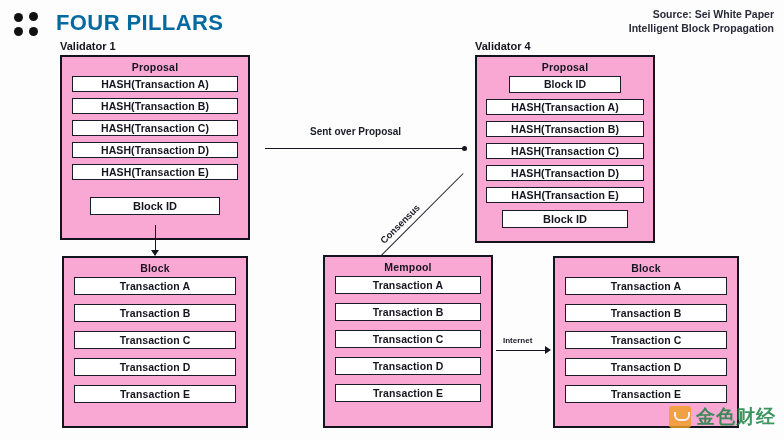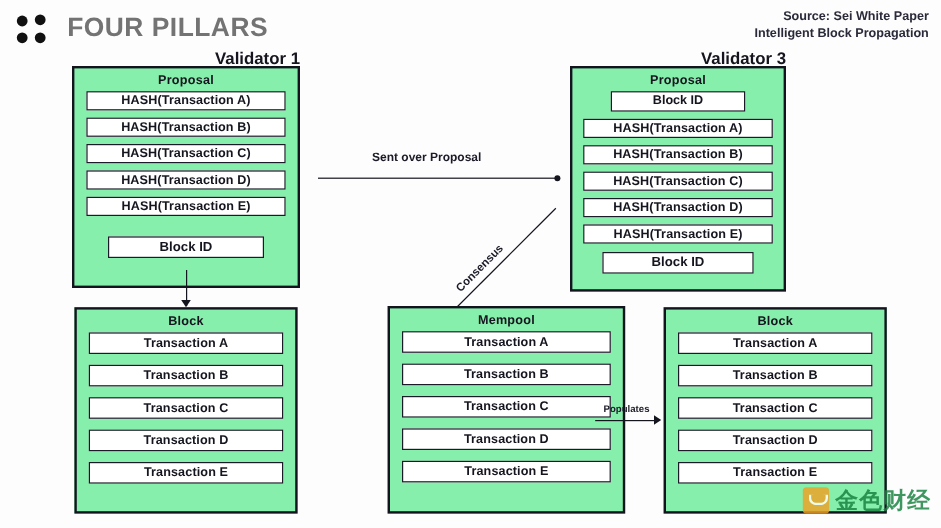--- a/index.html
+++ b/index.html
@@ -29,53 +29,53 @@
   }
   .hdr-logo .d1 { left: 0px;  top: 1px; }
   .hdr-logo .d2 { left: 15px; top: 0px; }
   .hdr-logo .d3 { left: 0px;  top: 15px; }
   .hdr-logo .d4 { left: 15px; top: 15px; }
 
   .hdr-title {
     position: absolute; left: 56px; top: 10px;
     font-size: 22px; font-weight: bold;
     letter-spacing: 0.4px;
-    color: #737373;
+    color: #0369a1;
     white-space: nowrap;
   }
 
   .hdr-credit {
     position: absolute; right: 10px; top: 7px;
     text-align: right;
     font-size: 10.5px;
     line-height: 14px;
     color: #2a2a3a;
     font-weight: bold;
     white-space: nowrap;
   }
 
   
   .group {
     position: absolute;
     border: 2.5px solid #14141e;
-    background: #86efac;
+    background: #f9a8d4;
   }
   .group-title {
     text-align: center;
     font-size: 10.5px;
     font-weight: bold;
     color: #15151f;
     margin-top: 4px;
     margin-bottom: 3px;
     letter-spacing: 0.2px;
   }
   .group-label-outside {
     position: absolute;
-    text-align: right;
-    font-size: 14px;
+    text-align: left;
+    font-size: 11px;
     font-weight: bold;
     color: #15151f;
     white-space: nowrap;
   }
 
   
   .rows {
     padding: 0 10px;
   }
   .row-box {
@@ -248,21 +248,21 @@
       <div class="row-box" style="height:18px; line-height:16px;">Transaction D</div>
       <div class="row-gap" style="height:9px;"></div>
       <div class="row-box" style="height:18px; line-height:16px;">Transaction E</div>
     </div>
   </div>
 
   <div class="conn-label" style="left:310px; top:126px;">Sent over Proposal</div>
   <div class="line-h" style="left:265px; top:148px; width:200px;"></div>
   <div class="arrow-dot" style="left:462px; top:146px;"></div>
 
-  <div class="group-label-outside" style="left:475px; top:40px; width:180px;">Validator 3</div>
+  <div class="group-label-outside" style="left:475px; top:40px; width:180px;">Validator 4</div>
 
   <div class="group" style="left:475px; top:55px; width:180px; height:188px;">
     <div class="group-title">Proposal</div>
     <div class="rows" style="padding:0 9px;">
       <div class="blockid-box" style="width:112px; height:17px; line-height:15px; font-size:10.5px;">Block ID</div>
       <div class="row-gap" style="height:6px;"></div>
       <div class="row-box">HASH(Transaction A)</div>
       <div class="row-gap"></div>
       <div class="row-box">HASH(Transaction B)</div>
       <div class="row-gap"></div>
@@ -272,36 +272,36 @@
       <div class="row-gap"></div>
       <div class="row-box">HASH(Transaction E)</div>
       <div class="row-gap" style="height:7px;"></div>
       <div class="blockid-box" style="width:126px; height:18px; line-height:16px;">Block ID</div>
     </div>
   </div>
 
   <div class="diag-arrow" style="left:378px; top:258px; width:120px; transform:rotate(-45deg);"></div>
   <div class="diag-label" style="left:378px; top:238px; transform:rotate(-45deg);">Consensus</div>
 
-  <div class="group" style="left:323px; top:255px; width:198px; height:173px;">
+  <div class="group" style="left:323px; top:255px; width:170px; height:173px;">
     <div class="group-title">Mempool</div>
     <div class="rows">
       <div class="row-box" style="height:18px; line-height:16px;">Transaction A</div>
       <div class="row-gap" style="height:9px;"></div>
       <div class="row-box" style="height:18px; line-height:16px;">Transaction B</div>
       <div class="row-gap" style="height:9px;"></div>
       <div class="row-box" style="height:18px; line-height:16px;">Transaction C</div>
       <div class="row-gap" style="height:9px;"></div>
       <div class="row-box" style="height:18px; line-height:16px;">Transaction D</div>
       <div class="row-gap" style="height:9px;"></div>
       <div class="row-box" style="height:18px; line-height:16px;">Transaction E</div>
     </div>
   </div>
 
-  <div class="conn-label-small" style="left:503px; top:336px;">Populates</div>
+  <div class="conn-label-small" style="left:503px; top:336px;">Internet</div>
   <div class="line-h" style="left:496px; top:350px; width:52px;"></div>
   <div class="arrow-head-right" style="left:545px; top:346px;"></div>
 
   <div class="group" style="left:553px; top:256px; width:186px; height:172px;">
     <div class="group-title">Block</div>
     <div class="rows">
       <div class="row-box" style="height:18px; line-height:16px;">Transaction A</div>
       <div class="row-gap" style="height:9px;"></div>
       <div class="row-box" style="height:18px; line-height:16px;">Transaction B</div>
       <div class="row-gap" style="height:9px;"></div>

